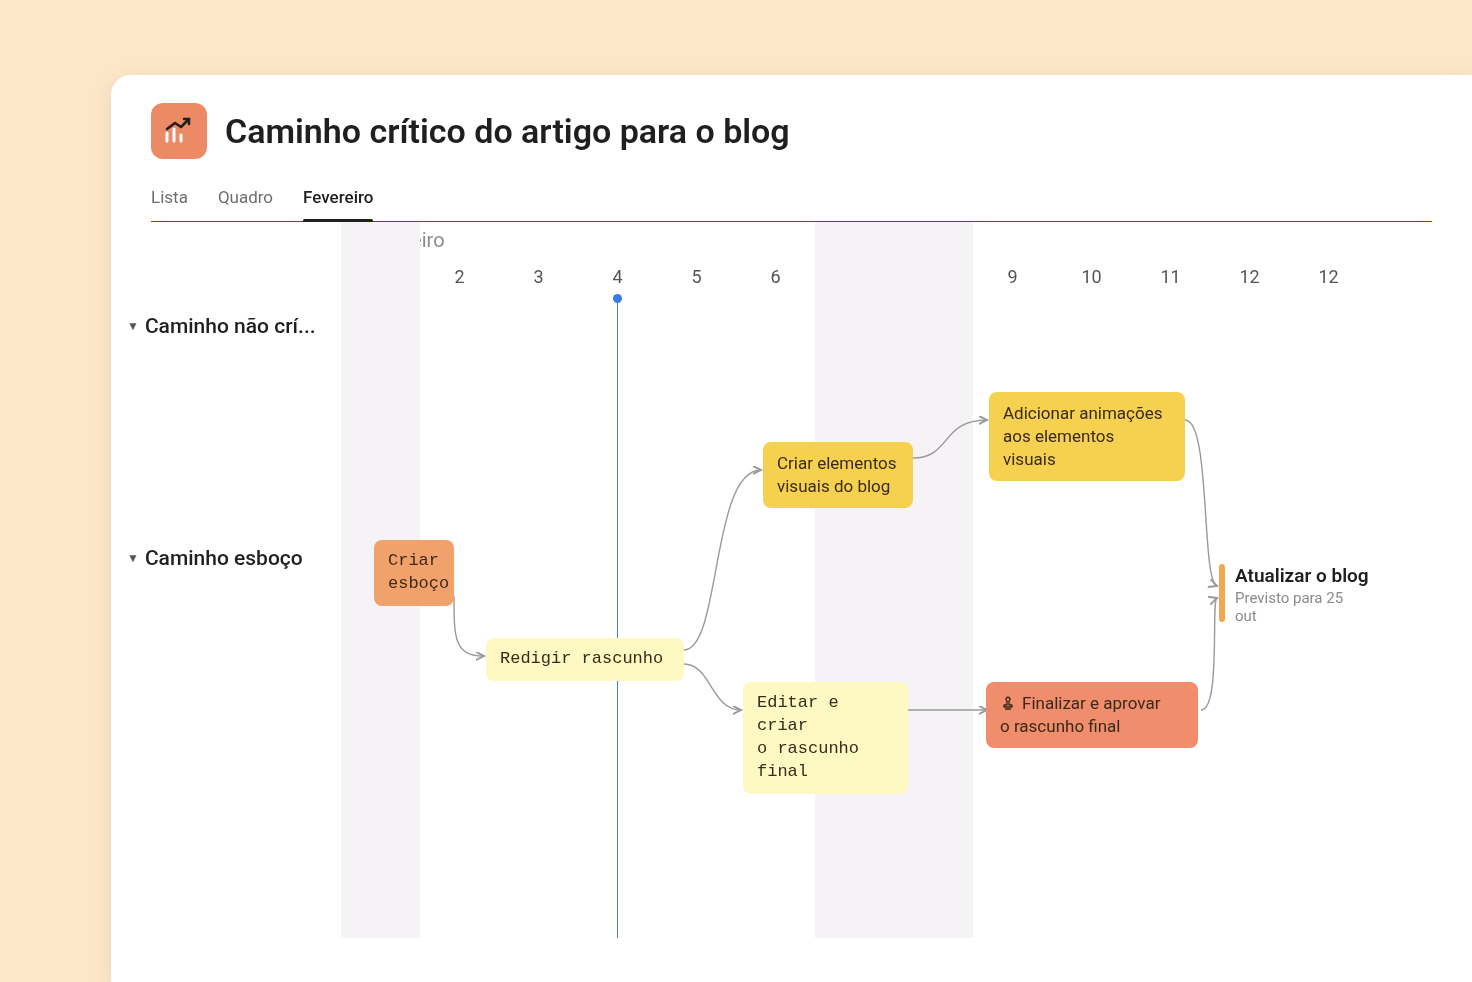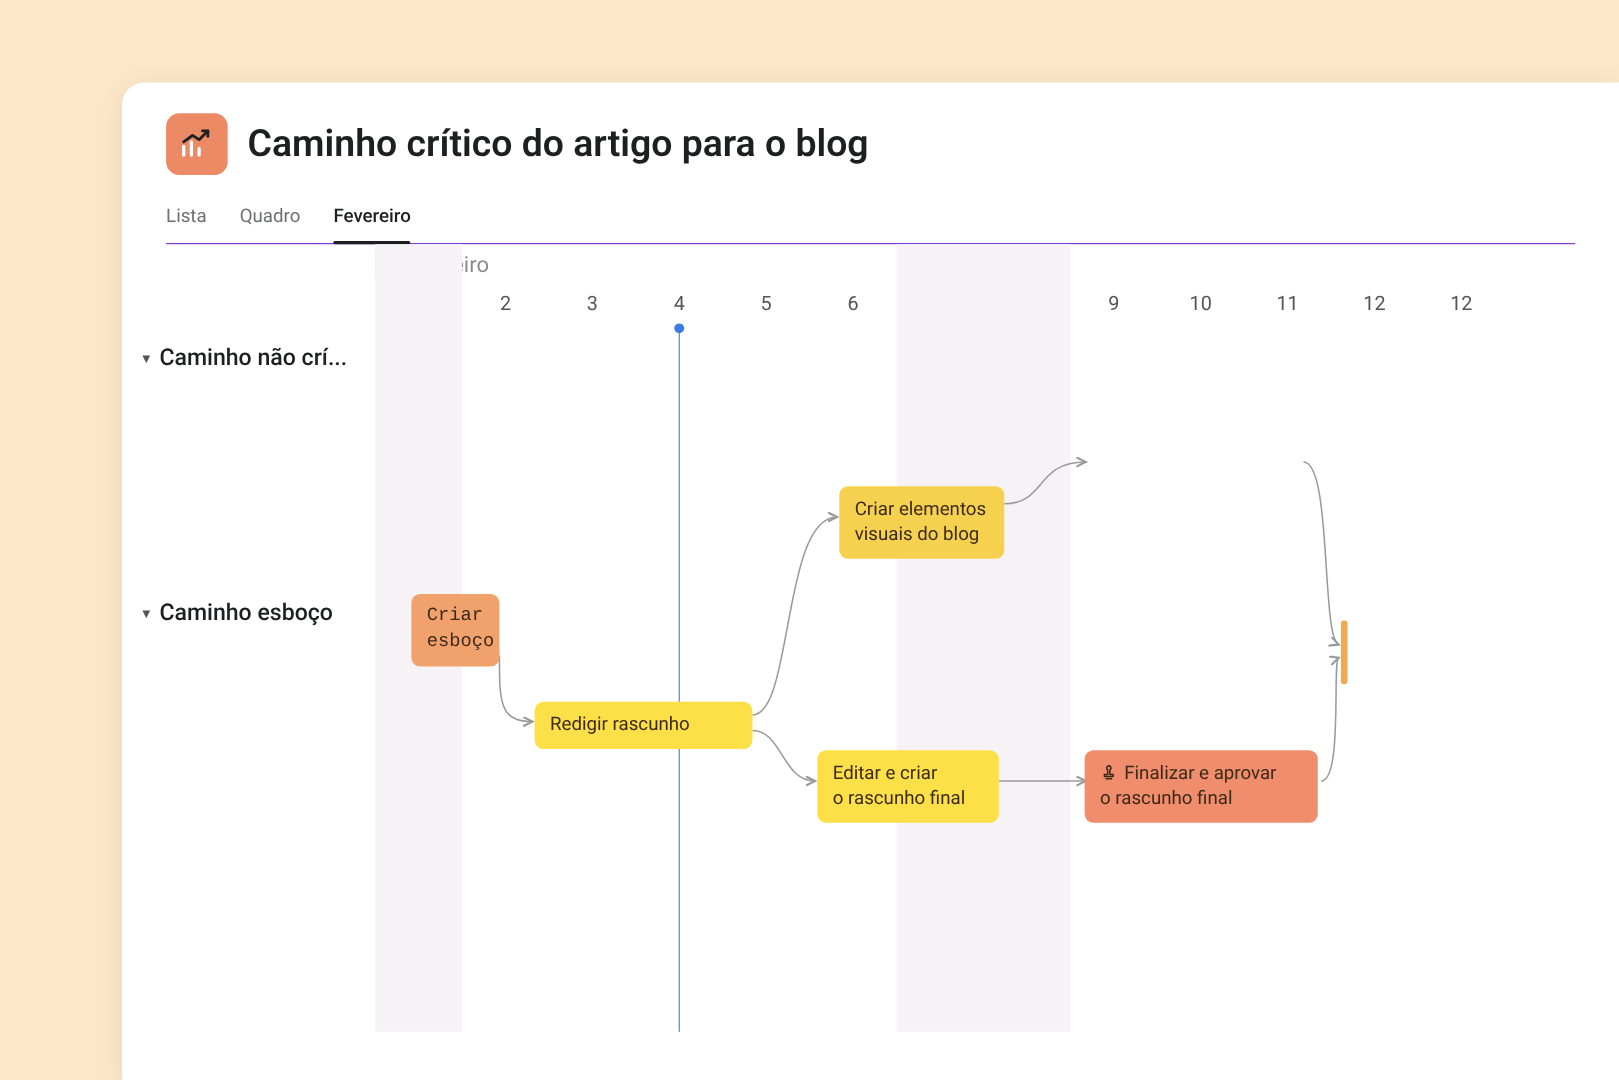--- a/index.html
+++ b/index.html
@@ -160,21 +160,21 @@
     position: absolute;
     border-radius: 8px;
     padding: 10px 14px;
     font-size: 17px;
     line-height: 1.35;
     color: #3a2a1a;
     z-index: 3;
     cursor: pointer;
   }
   .task.orange { background: #f1a16c; font-family: Liberation Mono, monospace; }
-  .task.coral  { background: #fde047; }
+  .task.coral  { background: #fef9c3; font-family: Liberation Mono, monospace; }
   .task.yellow { background: #f6d14f; }
   .task.coral2 { background: #ef8d6c; }
   .task .icon-inline { margin-right: 6px; vertical-align: -2px; }
   .milestone {
     position: absolute;
     z-index: 3;
     display: flex;
     align-items: flex-start;
     gap: 10px;
   }
@@ -269,33 +269,39 @@
       </div>
 
       <div class="task orange" style="left:263px; top:242px; width:80px; white-space:pre-line;">Criar
 esboço</div>
 
       <div class="task coral" style="left:375px; top:340px; width:198px;">Redigir rascunho</div>
 
       <div class="task yellow" style="left:652px; top:144px; width:150px; white-space:pre-line;">Criar elementos
 visuais do blog</div>
 
+      <div class="task yellow" style="left:878px; top:94px; width:196px; white-space:pre-line;">Adicionar animações
+aos elementos visuais</div>
 
       <div class="task coral" style="left:632px; top:384px; width:165px; white-space:pre-line;">Editar e criar
 o rascunho final</div>
 
       <div class="task coral2" style="left:875px; top:384px; width:212px;">
         <svg class="icon-inline" width="16" height="16" viewBox="0 0 16 16">
           <path d="M5 14h6M4 12h8v-2H9V6a2 2 0 1 0-2 0v4H4v2z" stroke="#3a2a1a" stroke-width="1.4" fill="none" stroke-linejoin="round"></path>
         </svg><span style="white-space:pre-line;">Finalizar e aprovar
 o rascunho final</span>
       </div>
 
       <div class="milestone" style="left:1108px; top:266px;">
         <div class="milestone-bar"></div>
+        <div>
+          <div class="milestone-title">Atualizar o blog</div>
+          <div class="milestone-sub">Previsto para 25 out</div>
+        </div>
       </div>
 
       <svg class="connector" style="left:0; top:0; width:100%; height:100%;">
         <defs>
           <marker id="arrow" markerWidth="8" markerHeight="8" refX="6" refY="3" orient="auto">
             <path d="M0,0 L6,3 L0,6" fill="none" stroke="#9a9a9a" stroke-width="1.4"></path>
           </marker>
         </defs>
 
         <path d="M343 298 C343 340, 343 358, 373 358" stroke="#9a9a9a" stroke-width="1.4" fill="none" marker-end="url(#arrow)"></path>

